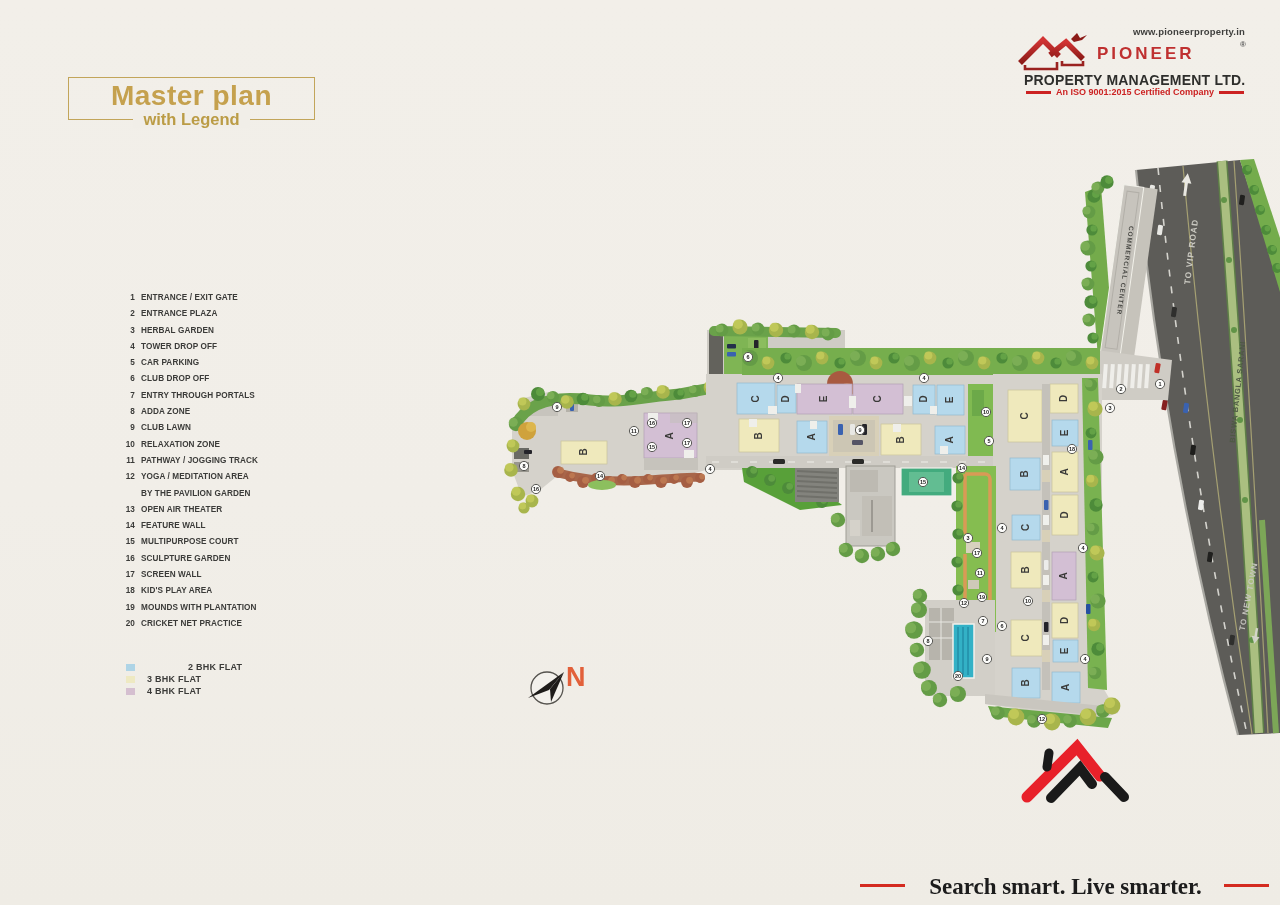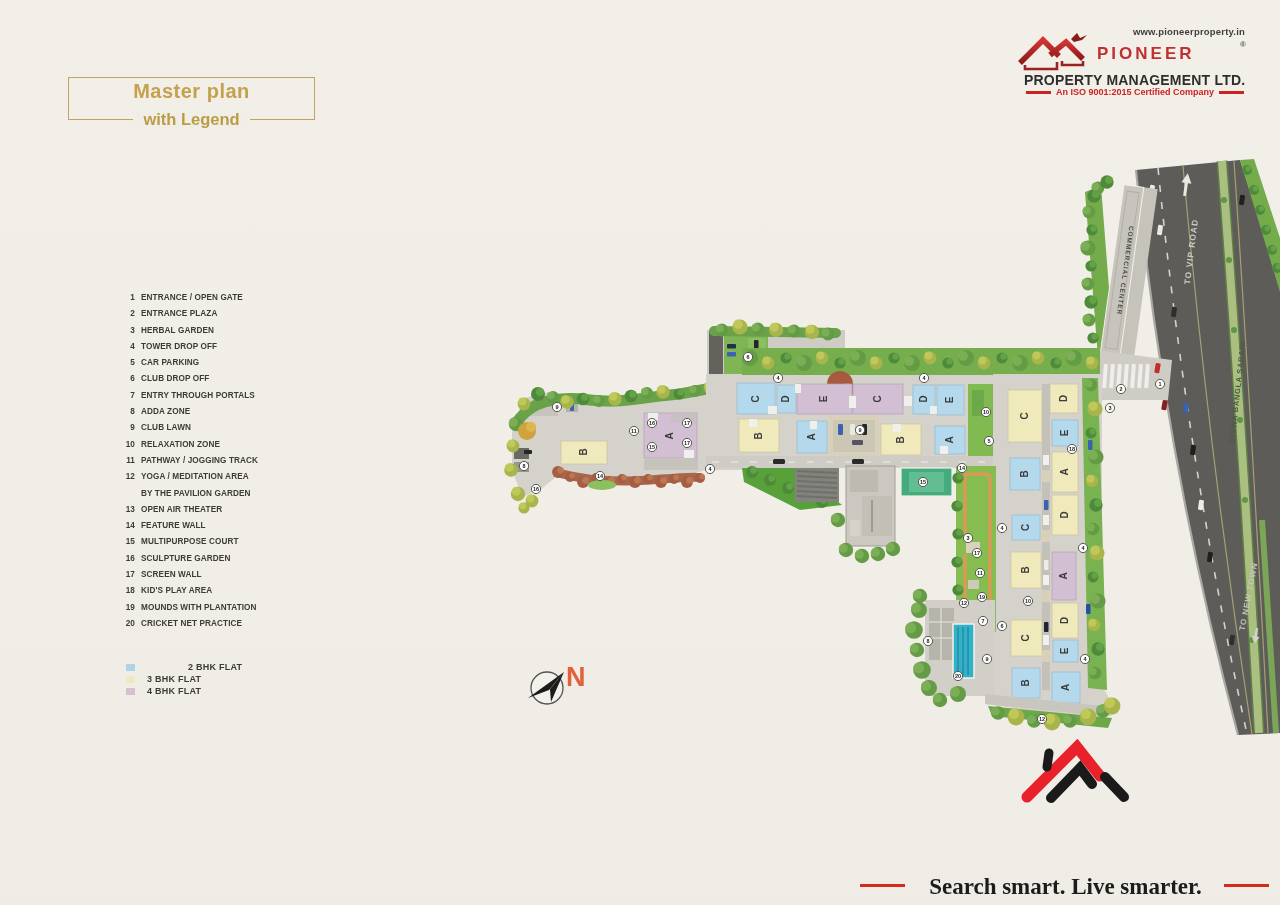--- a/index.html
+++ b/index.html
@@ -5,21 +5,21 @@
   html,body{margin:0;padding:0;}
   #stage{position:relative;width:1280px;height:905px;background:linear-gradient(180deg,#f2efe9 0%,#f1eee8 55%,#efece5 100%);overflow:hidden;
          font-family:"Liberation Sans",sans-serif;}
   .abs{position:absolute;}
 </style>
 </head>
 <body>
 <div id="stage">
 
 <div class="abs" style="left:68px;top:77px;width:245px;height:41px;border:1px solid #c2a55a;">
-  <div style="text-align:center;margin-top:2px;font-size:20px;font-weight:bold;color:#c5a14e;letter-spacing:.5px;">Master plan</div>
+  <div style="text-align:center;margin-top:2px;font-size:28px;font-weight:bold;color:#c5a14e;letter-spacing:.5px;">Master plan</div>
   <div class="abs" style="left:0;right:0;top:32px;text-align:center;">
     <span style="background:#f1eee8;padding:0 10px;font-size:16.5px;font-weight:bold;color:#bb9c46;">with Legend</span>
   </div>
 </div>
 
 <div class="abs" style="left:1130px;top:26px;width:115px;text-align:right;font-size:9.5px;font-weight:bold;color:#3f3f3d;letter-spacing:.2px;">www.pioneerproperty.in</div>
 
 <svg class="abs" style="left:1014px;top:32px;" width="80" height="42" viewBox="0 0 80 42">
   <defs>
         <linearGradient id="rg" x1="0" y1="0" x2="0" y2="1">
@@ -41,21 +41,21 @@
 
 <div class="abs" style="left:1026px;top:87px;width:218px;height:12px;">
   <div class="abs" style="left:0;top:4px;width:25px;height:2.5px;background:#cc2222;"></div>
   <div class="abs" style="right:0;top:4px;width:25px;height:2.5px;background:#cc2222;"></div>
   <div class="abs" style="left:28px;right:28px;top:0;text-align:center;font-size:9px;font-weight:bold;color:#cc2222;white-space:nowrap;">An ISO 9001:2015 Certified Company</div>
 </div>
 
 <div class="abs" style="left:120px;top:293px;font-size:8.2px;font-weight:bold;color:#3b3b39;letter-spacing:.1px;">
   <div style="display:flex;height:16.3px;">
         <span style="width:15px;text-align:right;margin-right:6px;">1</span>
-        <span>ENTRANCE / OPEN GATE</span>
+        <span>ENTRANCE / EXIT GATE</span>
       </div>
   <div style="display:flex;height:16.3px;">
         <span style="width:15px;text-align:right;margin-right:6px;">2</span>
         <span>ENTRANCE PLAZA</span>
       </div>
   <div style="display:flex;height:16.3px;">
         <span style="width:15px;text-align:right;margin-right:6px;">3</span>
         <span>HERBAL GARDEN</span>
       </div>
   <div style="display:flex;height:16.3px;">

